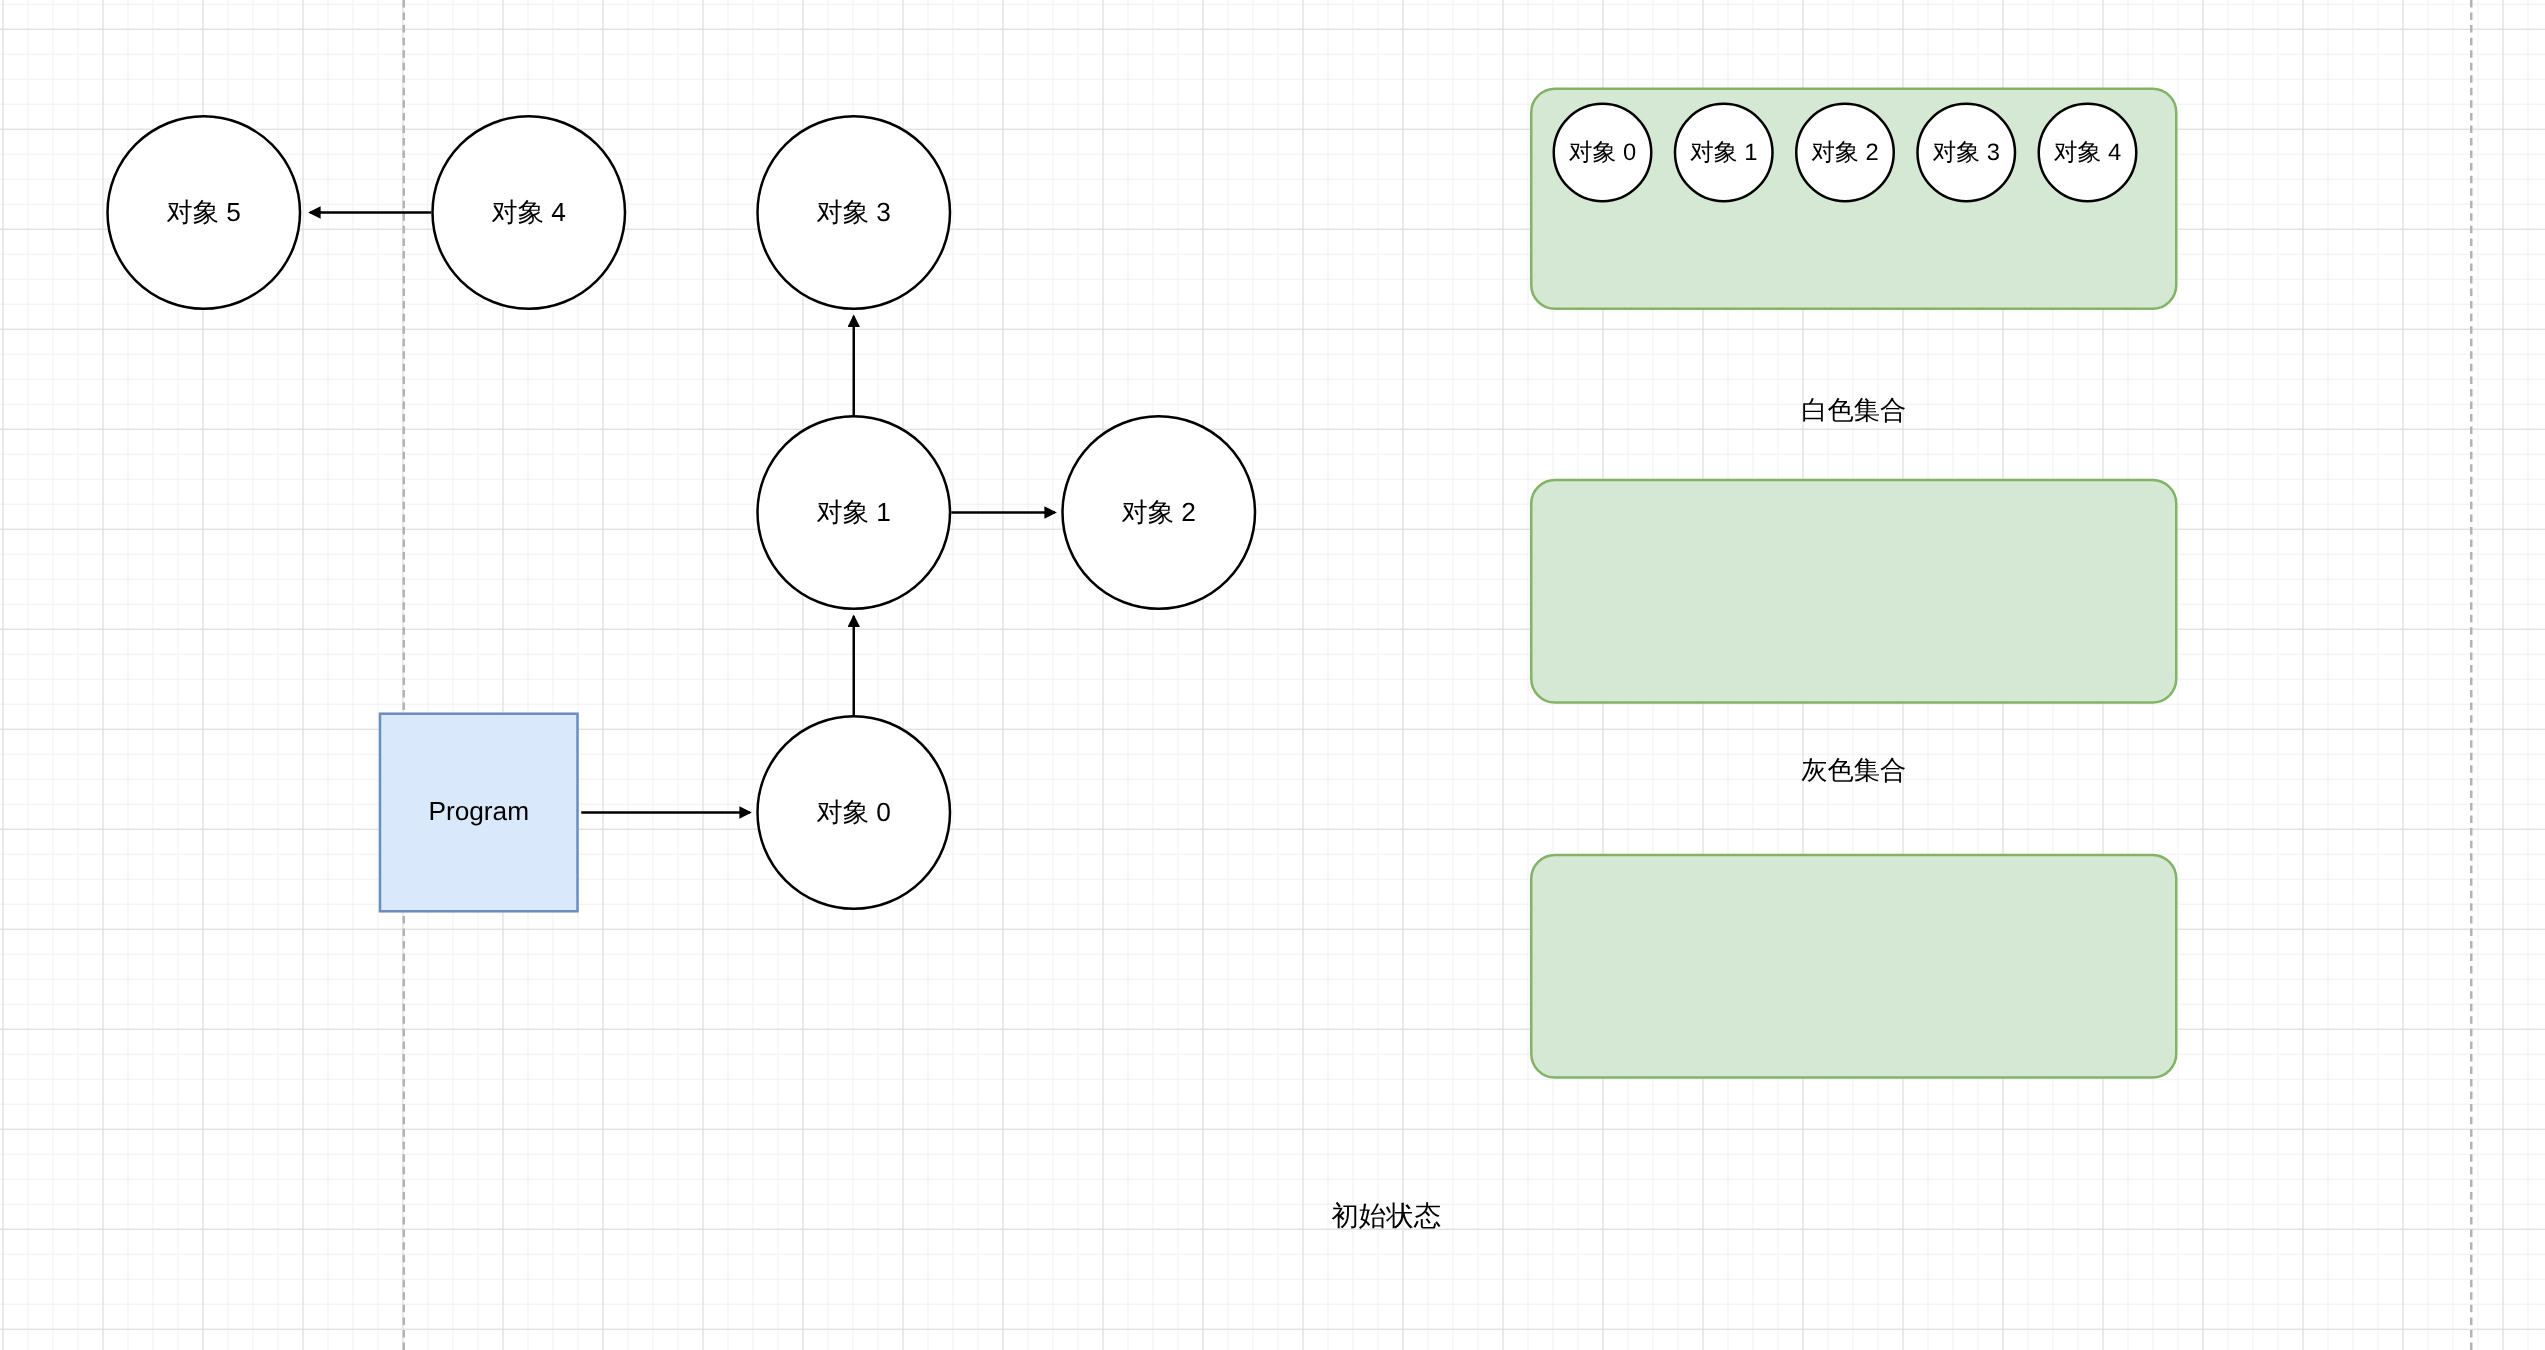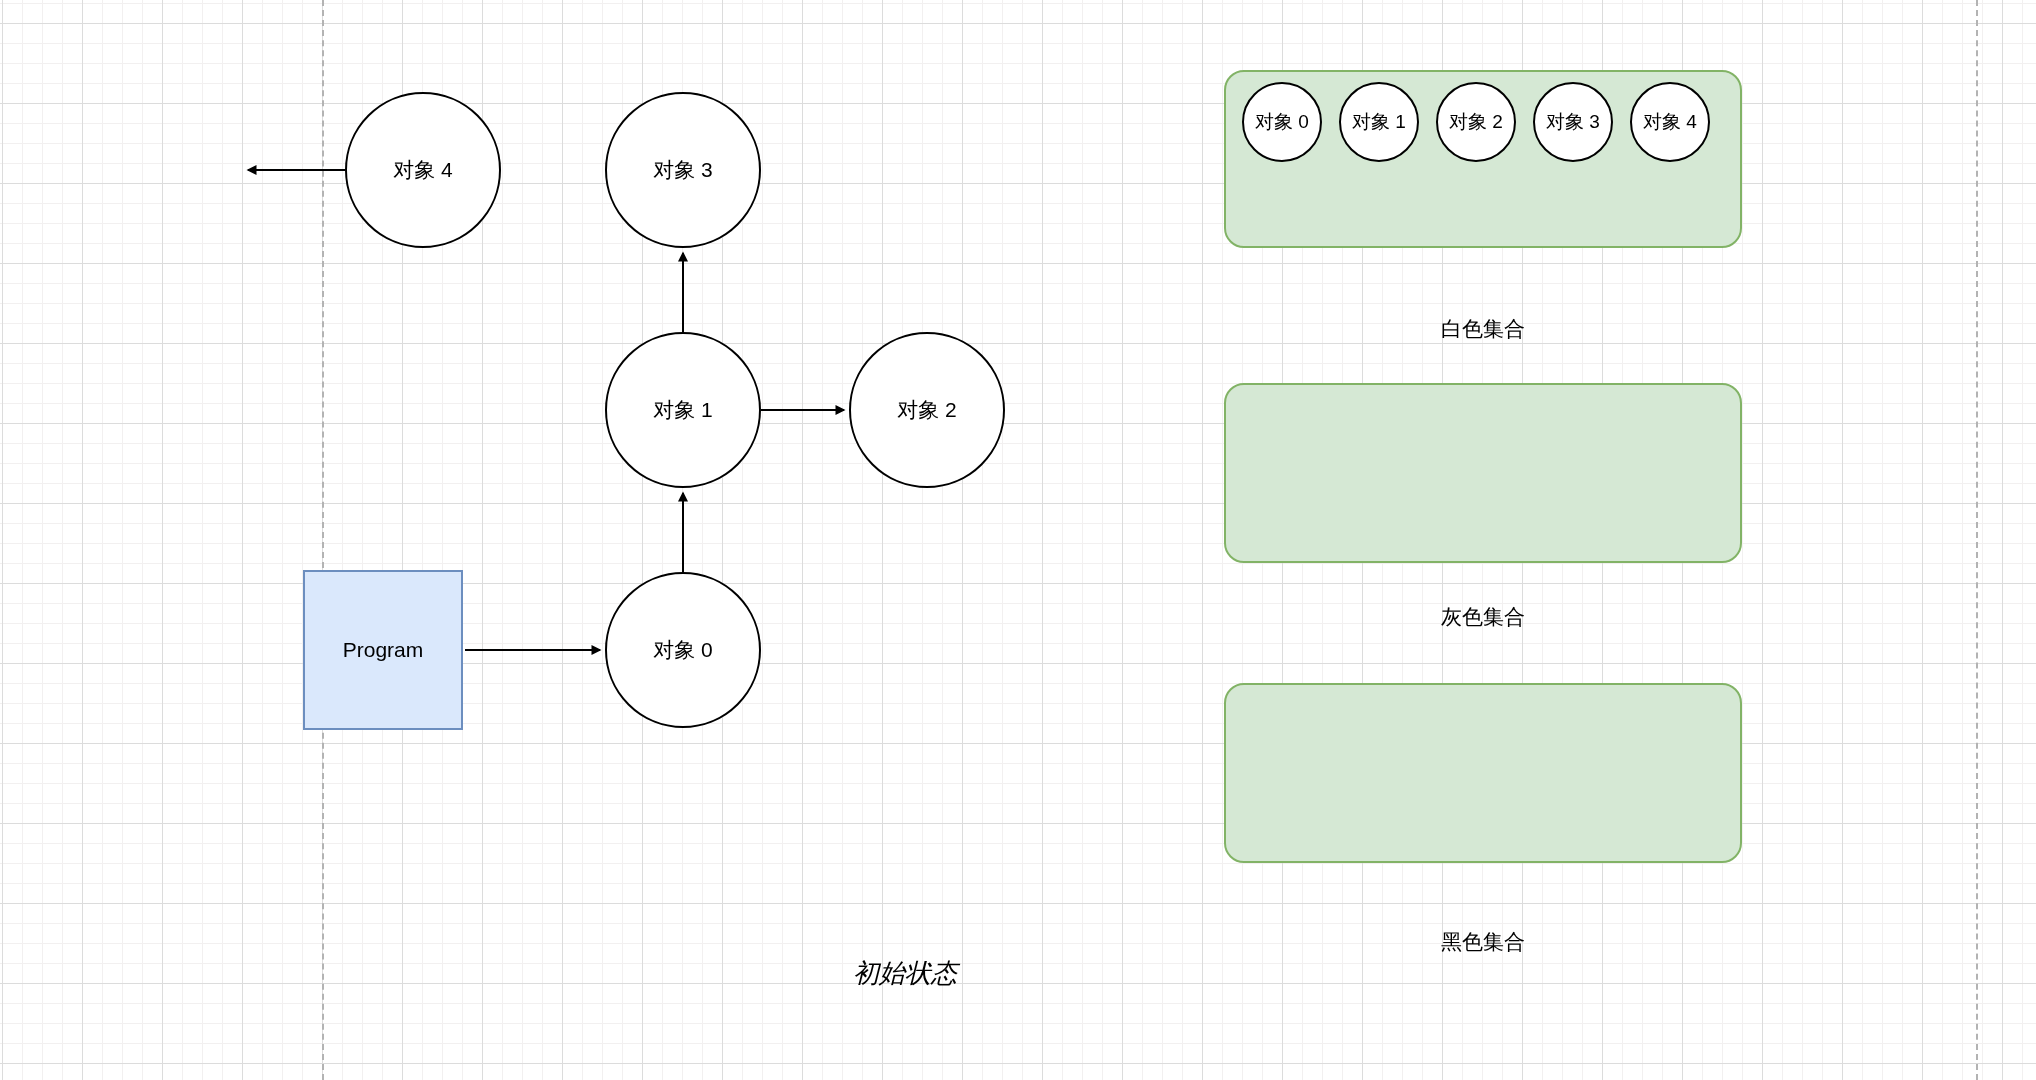--- a/index.html
+++ b/index.html
@@ -91,24 +91,23 @@
     line-height: 26px;
     margin-top: 28px;
   }
   .set-label.l1 { top: 288px; }
   .set-label.l2 { top: 576px; }
   .set-label.l3 { top: 901px; }
   .caption {
     position: absolute;
     left: 853px; top: 960px;
     width: 300px;
-    text-align: left;
-    font-size: 26px;
+    text-align: right;
+    font-size: 22px;
     line-height: 26px;
-    font-style: italic;
   }
 </style>
 </head>
 <body>
 
 <div class="canvas">
 
   <div class="guide" style="left:322px"></div>
   <div class="guide" style="left:1976px"></div>
 
@@ -118,20 +117,23 @@
         <path d="M 0 0 L 10 5 L 0 10 Z" fill="#000"></path>
       </marker>
     </defs>
     <line x1="345" y1="170" x2="248" y2="170" marker-end="url(#arrow)"></line>
     <line x1="683" y1="332" x2="683" y2="253" marker-end="url(#arrow)"></line>
     <line x1="761" y1="410" x2="844" y2="410" marker-end="url(#arrow)"></line>
     <line x1="683" y1="572" x2="683" y2="493" marker-end="url(#arrow)"></line>
     <line x1="465" y1="650" x2="600" y2="650" marker-end="url(#arrow)"></line>
   </svg>
 
+  <div class="node" style="left:85px; top:92px">
+    <span>对象 5</span>
+  </div>
   <div class="node" style="left:345px; top:92px">
     <span>对象 4</span>
   </div>
   <div class="node" style="left:605px; top:92px">
     <span>对象 3</span>
   </div>
   <div class="node" style="left:605px; top:332px">
     <span>对象 1</span>
   </div>
   <div class="node" style="left:849px; top:332px">
@@ -162,17 +164,16 @@
     <div class="member">
       <span>对象 4</span>
     </div>
   </div>
   <div class="set-label l1">白色集合</div>
 
   <div class="set-box b2"></div>
   <div class="set-label l2">灰色集合</div>
 
   <div class="set-box b3"></div>
-  <div class="set-label l3">黑色集合</div>
 
   <div class="caption">初始状态</div>
 
 </div>
 
 </body></html>

